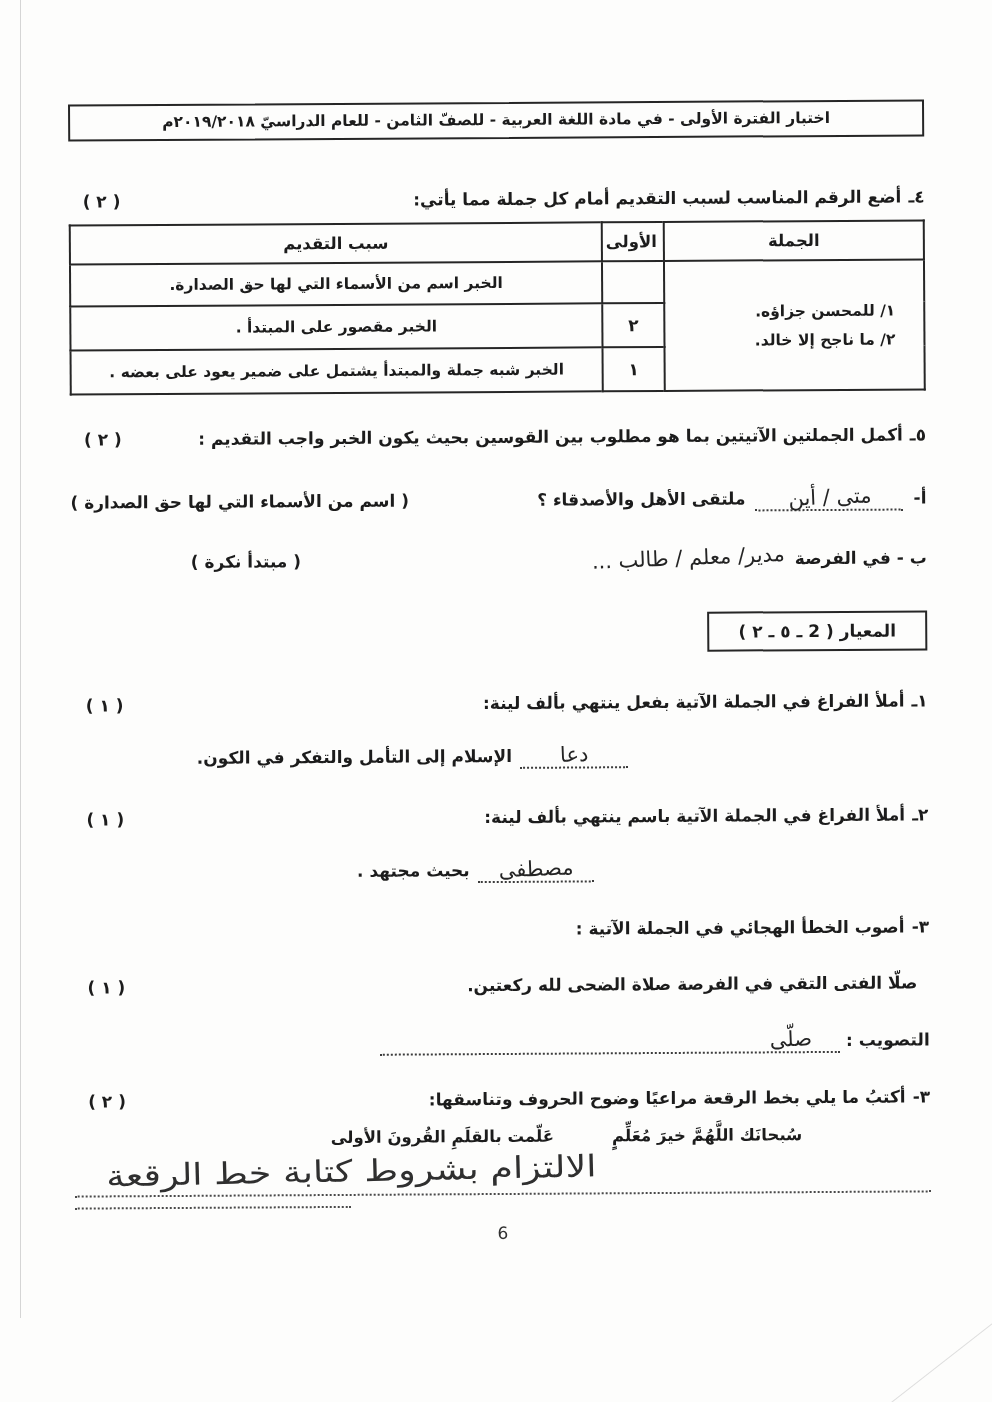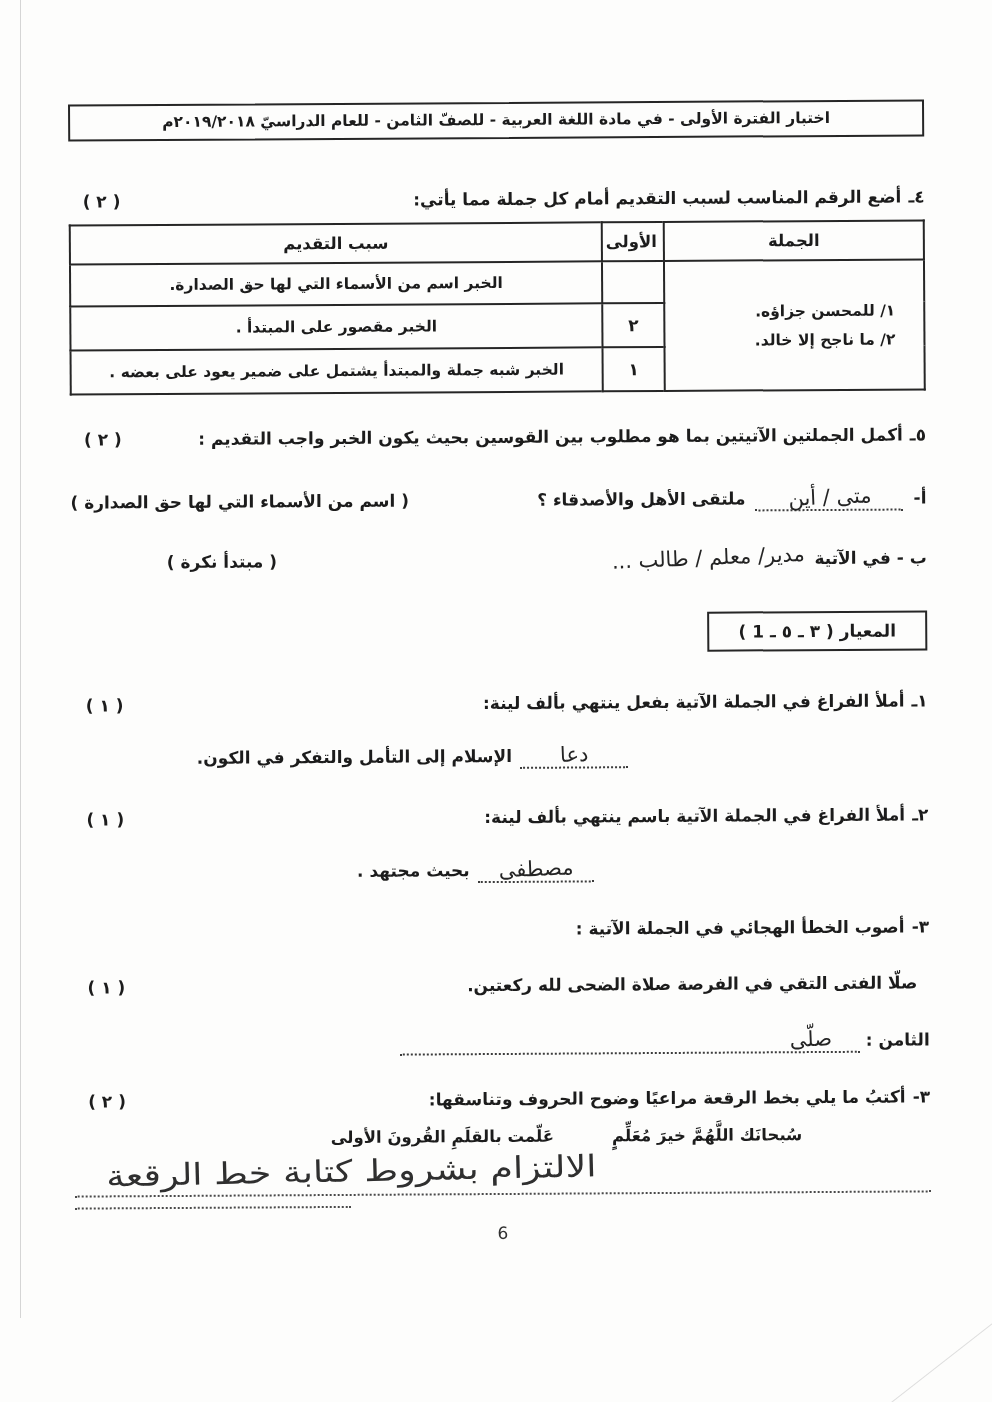--- a/index.html
+++ b/index.html
@@ -28,21 +28,21 @@
   .sent-cell{text-align:right;padding-right:28px;}
   .sent-cell div{margin:11px 0;}
   .num-cell{font-size:17px;}
 
   .item-row{display:flex;justify-content:space-between;align-items:baseline;font-weight:700;font-size:17px;}
   .item-a{margin-top:40px;}
   .item-b{margin-top:34px;}
   .item-main{display:flex;align-items:baseline;gap:10px;}
   .blank{display:inline-block;border-bottom:2px dotted #3c3c3c;min-width:132px;text-align:center;padding:0 8px;}
   .hand{font-weight:400;font-size:21px;display:inline-block;transform:rotate(-2deg);color:#242424;}
-  .hint-b{margin-left:96px;}
+  .hint-b{margin-left:120px;}
 
   .standard-box{margin-top:42px;width:208px;border:2px solid #262626;text-align:center;font-weight:700;font-size:17px;padding:8px 4px;}
 
   .ans-row{display:flex;align-items:baseline;gap:8px;font-weight:700;font-size:17px;}
   .q1-ans{margin-top:30px;margin-right:300px;}
   .q2-ans{margin-top:30px;margin-right:335px;}
   .q1row{margin-top:40px;}
   .q2row{margin-top:38px;}
   .q3row{margin-top:36px;}
   .q3-sent-row{margin-top:36px;}
@@ -125,28 +125,28 @@
       <span class="blank">
         <span class="hand">متى / أين</span>
       </span>
       <span>ملتقى الأهل والأصدقاء ؟</span>
     </div>
     <span>( اسم من الأسماء التي لها حق الصدارة )</span>
   </div>
 
   <div class="item-row item-b">
     <div class="item-main">
-      <span>ب - في الآتية</span>
+      <span>ب - في الفرصة</span>
       <span class="hand">مدير/ معلم / طالب ...</span>
     </div>
     <span class="hint-b">( مبتدأ نكرة )</span>
   </div>
 
   <div class="standard-box">
-    <span>المعيار ( ٣ ـ ٥ ـ 1 )</span>
+    <span>المعيار ( 2 ـ ٥ ـ ٢ )</span>
   </div>
 
   <div class="qrow q1row">
     <div class="qtext">
       <span>١ـ</span>
       <span>أملأ الفراغ في الجملة الآتية بفعل ينتهي بألف لينة:</span>
     </div>
     <span class="mark">( ١ )</span>
   </div>
   <div class="ans-row q1-ans">
@@ -174,21 +174,21 @@
     <div class="qtext">
       <span>٣-</span>
       <span>أصوب الخطأ الهجائي في الجملة الآتية :</span>
     </div>
   </div>
   <div class="qrow q3-sent-row">
     <span class="q3-sent">صلّا الفتى التقي في الفرصة صلاة الضحى لله ركعتين.</span>
     <span class="mark">( ١ )</span>
   </div>
   <div class="corr-row">
-    <span>الثامن :</span>
+    <span>التصويب :</span>
     <span class="corr-blank">
       <span class="hand">صلّى</span>
     </span>
   </div>
 
   <div class="qrow q6row">
     <div class="qtext">
       <span>٣-</span>
       <span>أكتبُ ما يلي بخط الرقعة مراعيًا وضوح الحروف وتناسقها:</span>
     </div>

